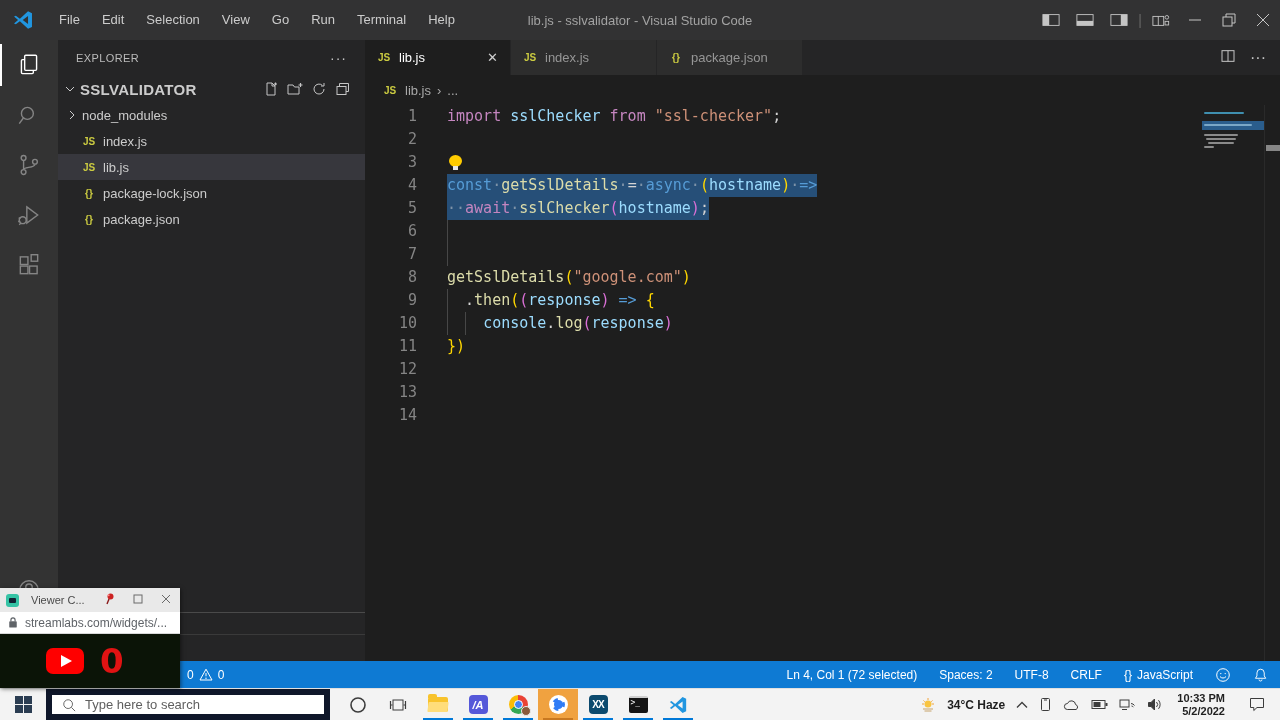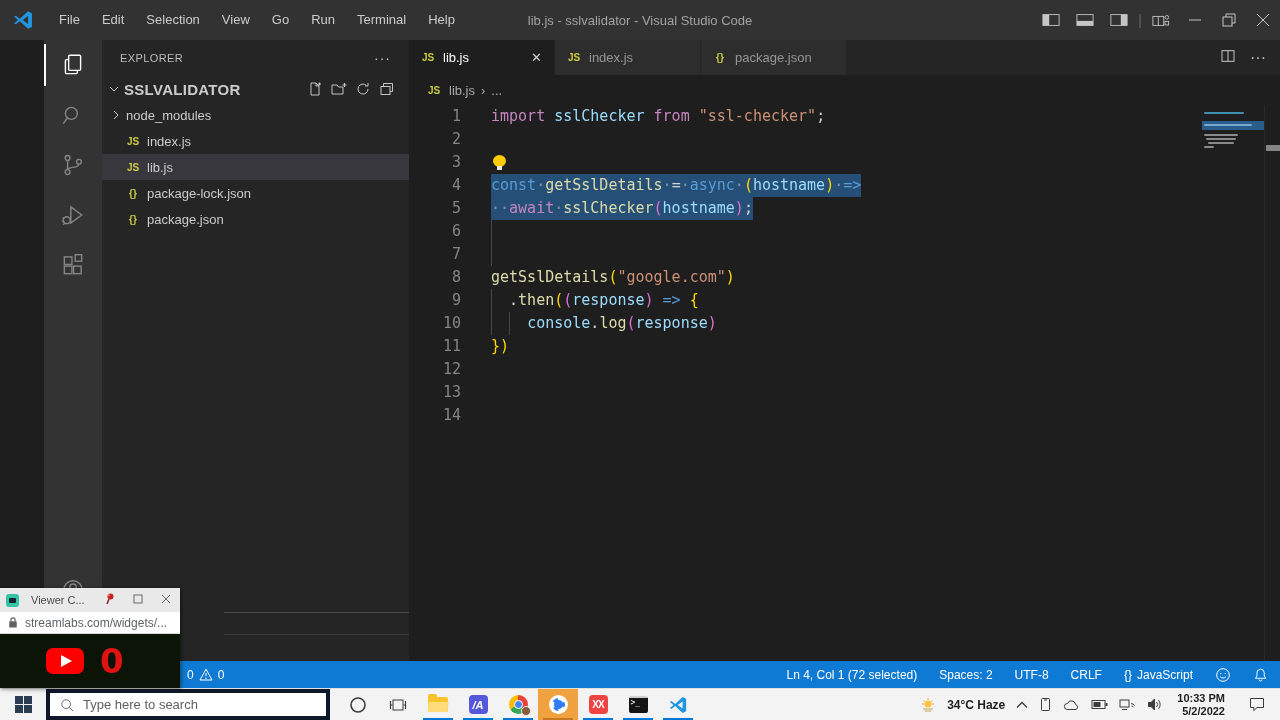--- a/index.html
+++ b/index.html
@@ -11,21 +11,21 @@
   .titlebar { height:40px; background:#323233; display:flex; align-items:center; position:relative; }
   .vs-logo { width:22px; height:22px; margin:0 14px 0 12px; }
   .menu-item { color:#cccccc; font-size:13px; padding:0 11px; line-height:40px; cursor:default; }
   .win-title { position:absolute; left:50%; transform:translateX(-50%); color:#a3a3a3; font-size:13px; white-space:nowrap; }
   .tb-controls { margin-left:auto; display:flex; align-items:center; height:100%; }
   .tb-btn { width:34px; height:40px; display:flex; align-items:center; justify-content:center; color:#c5c5c5; }
   .tb-sep { color:#666; padding:0 2px; font-size:14px; }
   .tb-btn svg { display:block; }
 
   
-  .main { display:flex; height:621px; position:relative;padding-left:44px; }
+  .main { display:flex; height:621px; position:relative; }
 
   
   .activitybar { width:58px; background:#333333; display:flex; flex-direction:column; align-items:center; position:relative; }
   .act-btn { width:58px; height:50px; display:flex; align-items:center; justify-content:center; color:#858585; position:relative; }
   .act-btn.active { color:#ffffff; }
   .act-btn.active::before { content:""; position:absolute; left:0; top:4px; bottom:4px; width:2px; background:#ffffff; }
   .act-bottom { margin-top:auto; margin-bottom:46px; }
 
   
   .sidebar { width:307px; background:#252526; position:relative; color:#cccccc; }
@@ -80,21 +80,21 @@
   .sb-group { display:flex; align-items:center; gap:5px; }
   .sb-problems { margin-left:187px; }
   .sb-right { margin-left:auto; display:flex; align-items:center; gap:22px; padding-right:12px; }
   .sb-item { display:flex; align-items:center; gap:5px; }
 
   
   .taskbar { height:32px; background:#f3f3f3; display:flex; align-items:stretch; border-top:1px solid #e0e0e0; }
   .start-btn { width:46px; display:flex; align-items:center; justify-content:center; }
   .win-flag { display:grid; grid-template-columns:8px 8px; grid-template-rows:8px 8px; gap:1px; }
   .win-flag div { background:#2b3d52; }
-  .search-box { width:284px; background:#ffffff; border:4px solid #0f172a; display:flex; align-items:center; padding:0 10px; gap:9px; }
+  .search-box { width:284px; background:#ffffff; border:6px solid #0f172a; display:flex; align-items:center; padding:0 10px; gap:9px; }
   .search-box span { color:#5f5f5f; font-size:13px; }
   .tb-icon-btn { width:40px; display:flex; align-items:center; justify-content:center; position:relative; }
   .tb-icon-btn.running::after { content:""; position:absolute; bottom:0; left:5px; right:5px; height:2px; background:#0078d7; }
   .tb-icon-btn.attention { background:#f0a240; }
   .tb-icon-btn.attention::after { background:#c87820; }
   .tray { margin-left:auto; display:flex; align-items:center; gap:11px; padding-right:6px;font-weight:bold; }
   .tray .txt { font-size:12px; color:#1f1f1f; }
   .tray-icon { display:flex; align-items:center; justify-content:center; color:#3c3c3c; }
   .clock { text-align:right; font-size:11px; color:#1f1f1f; line-height:13px; padding:0 4px; }
   .action-center { width:34px; display:flex; align-items:center; justify-content:center; color:#3c3c3c; }
@@ -104,21 +104,21 @@
   .ico-folder .back { position:absolute; inset:0; background:#f8c32c; border-radius:2px; }
   .ico-folder .tabb { position:absolute; left:0; top:-3px; width:9px; height:4px; background:#f8c32c; border-radius:2px 2px 0 0; }
   .ico-folder .front { position:absolute; left:0; bottom:0; width:20px; height:10px; background:#ffdd7a; border-radius:1px; transform:skewX(-8deg); }
   .ico-purple { width:19px; height:19px; border-radius:4px; background:#5558d9; color:#fff; font-size:11px; font-weight:bold; font-style:italic; display:flex; align-items:center; justify-content:center; }
   .ico-chrome { position:relative; width:19px; height:19px; border-radius:50%;
     background:conic-gradient(#ea4335 0deg 120deg, #34a853 120deg 240deg, #fbbc05 240deg 360deg); }
   .ico-chrome .hub { position:absolute; left:5px; top:5px; width:9px; height:9px; border-radius:50%; background:#4285f4; border:1.5px solid #fff; }
   .ico-chrome .face { position:absolute; right:-3px; bottom:-2px; width:10px; height:10px; border-radius:50%; background:#8a5a3b; border:1px solid #e8e8e8; }
   .ico-slabs { width:19px; height:19px; border-radius:50%; background:#ffffff; display:flex; align-items:center; justify-content:center; }
   .ico-slabs div { width:13px; height:13px; border-radius:50%; background:#2f7cf6; border:2px dashed #ffffff; }
-  .ico-xampp { width:19px; height:19px; border-radius:4px; background:#ef4444; color:#fff; font-size:10px; font-weight:bold; display:flex; align-items:center; justify-content:center; letter-spacing:-1px; }
+  .ico-xampp { width:19px; height:19px; border-radius:4px; background:#0c4a6e; color:#fff; font-size:10px; font-weight:bold; display:flex; align-items:center; justify-content:center; letter-spacing:-1px; }
   .ico-term { width:19px; height:17px; background:#141414; border-radius:2px; color:#fff; font-size:8px; line-height:9px; padding-left:2px; font-family:"DejaVu Sans Mono",monospace; border-top:2px solid #cfcfcf; }
 
   
   .overlay { position:absolute; left:0; top:588px; width:180px; height:100px; z-index:50; box-shadow:1px 1px 4px rgba(0,0,0,.5); }
   .ov-titlebar { height:24px; background:#e9e9e9; display:flex; align-items:center; padding:0 6px; gap:12px; }
   .ov-appicon { width:13px; height:13px; border-radius:3px; background:#35c3a5; position:relative; }
   .ov-appicon::after { content:""; position:absolute; left:3px; top:4px; width:7px; height:5px; background:#123; border-radius:1px; }
   .ov-title { font-size:11px; color:#4a4a4a; flex:1; white-space:nowrap; overflow:hidden; }
   .ov-btn { color:#6a6a6a; font-size:11px; width:16px; text-align:center; }
   .ov-urlbar { height:22px; background:#ffffff; border-bottom:1px solid #d8d8d8; display:flex; align-items:center; padding:0 8px; gap:7px; }

